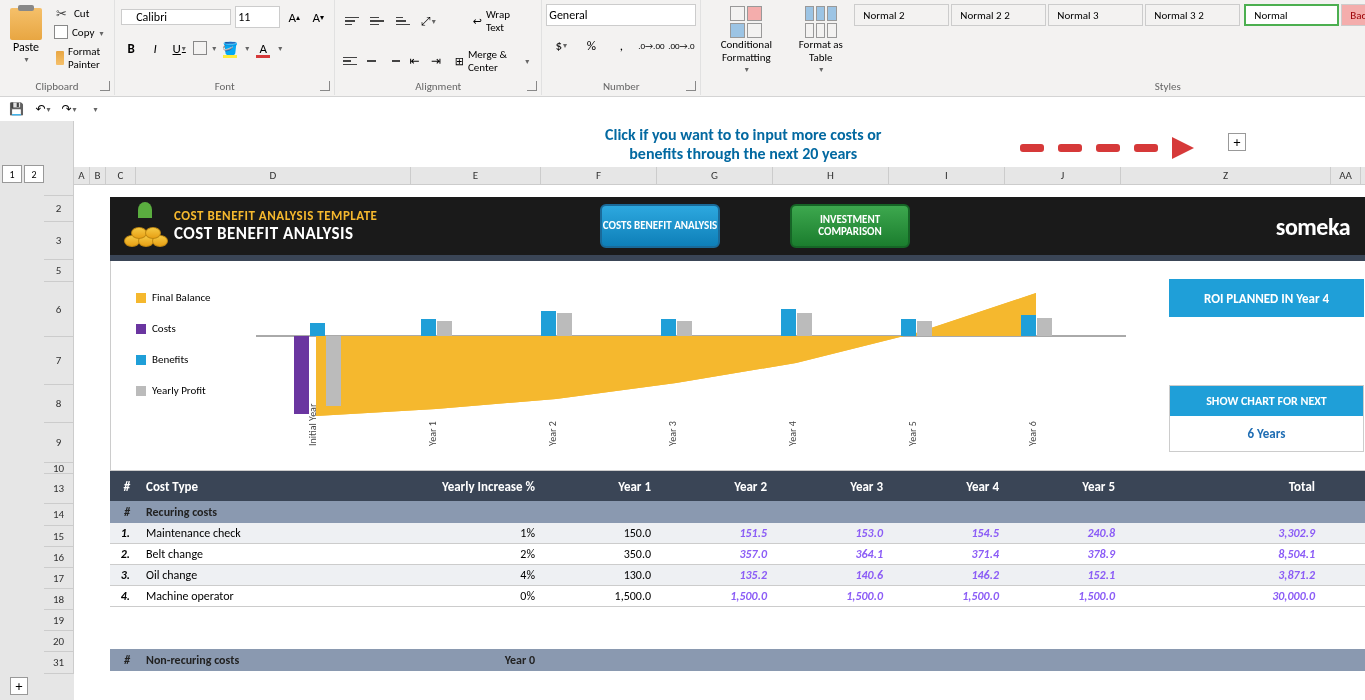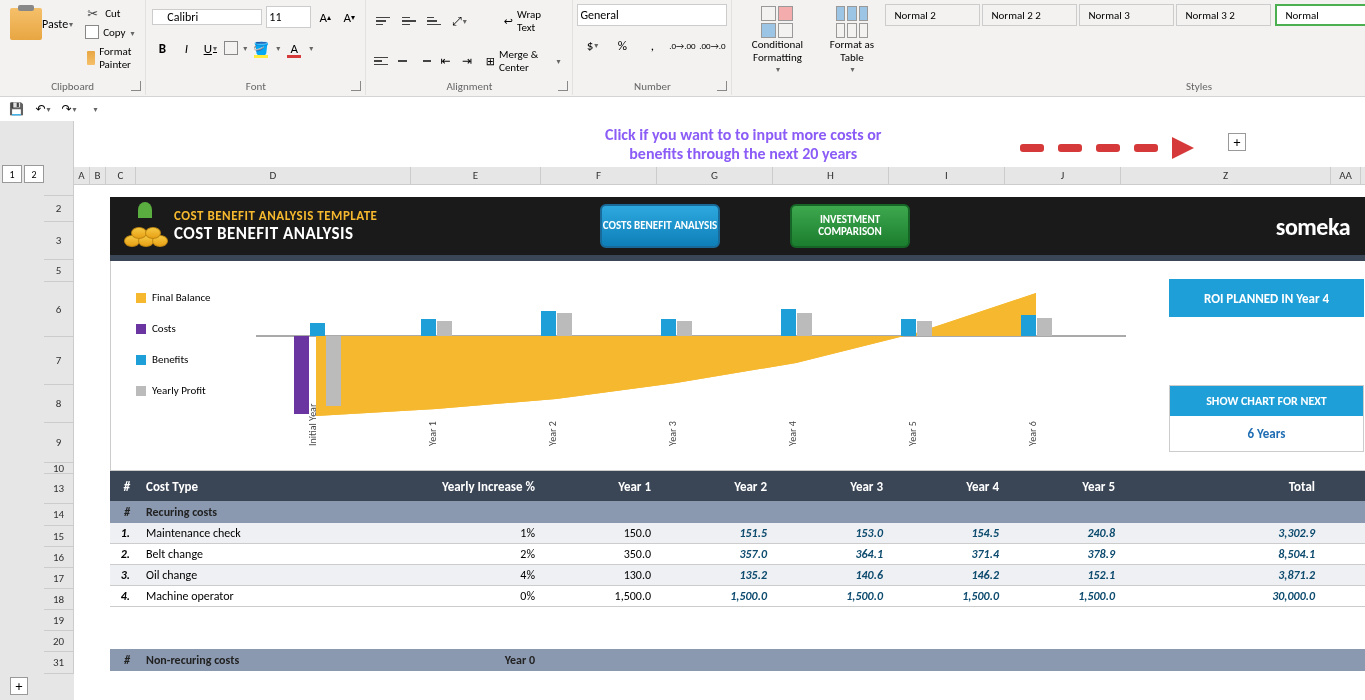--- a/index.html
+++ b/index.html
@@ -7,21 +7,21 @@
 
 
 .ribbon{height:97px;background:#f3f2f1;border-bottom:1px solid #d4d4d4;display:flex;}
 .ribbon-group{border-right:1px solid #e1e1e1;display:flex;flex-direction:column;position:relative;height:95px;}
 .ribbon-group-label{position:absolute;bottom:2px;left:0;right:0;text-align:center;font-size:11px;color:#666;}
 .ribbon-group-corner{position:absolute;bottom:4px;right:4px;width:10px;height:10px;border:1px solid #888;border-top:none;border-left:none;}
 .ribbon-content{flex:1;display:flex;align-items:flex-start;padding:4px;}
 
 
 .clipboard-group{width:155px;}
-.paste-block{display:flex;flex-direction:row;align-items:center;padding:4px 6px;cursor:pointer;}
+.paste-block{display:flex;flex-direction:column;align-items:center;padding:4px 6px;cursor:pointer;}
 .paste-icon{width:32px;height:32px;background:linear-gradient(#f5c06a,#e8a642);border-radius:2px;position:relative;}
 .paste-icon:before{content:"";position:absolute;top:-3px;left:8px;width:16px;height:6px;background:#888;border-radius:2px;}
 .clip-side{display:flex;flex-direction:column;gap:2px;font-size:11px;padding-left:4px;}
 .clip-item{display:flex;align-items:center;gap:4px;padding:2px 4px;cursor:pointer;}
 .clip-icon{width:14px;height:14px;display:inline-block;}
 .scissors{color:#444;font-size:13px;}
 .copy-icon{width:12px;height:12px;border:1px solid #888;background:#fff;position:relative;}
 .copy-icon:after{content:"";position:absolute;top:-3px;left:-3px;width:12px;height:12px;border:1px solid #888;background:#fff;}
 .brush-icon{width:14px;height:14px;background:linear-gradient(#e8a642,#f5c06a);border-radius:1px;}
 
@@ -62,21 +62,21 @@
 .s-bad{background:#f4adac;color:#9c0006;}
 .s-good{background:#c6efce;color:#006100;}
 .s-neutral{background:#ffeb9c;color:#9c5700;}
 .style-col{display:flex;flex-direction:row;gap:4px;}
 
 
 .qat{height:24px;background:#fff;display:flex;align-items:center;padding:0 8px;gap:8px;}
 .qat-btn{width:18px;height:18px;display:flex;align-items:center;justify-content:center;cursor:pointer;}
 
 
-.annotation{position:absolute;top:125px;left:605px;color:#8b5cf6;font-weight:bold;font-size:16px;z-index:10;text-align:center;line-height:1.2;}
+.annotation{position:absolute;top:125px;left:605px;color:#0369a1;font-weight:bold;font-size:16px;z-index:10;text-align:center;line-height:1.2;}
 .arrow-dashes{position:absolute;top:137px;left:1020px;display:flex;gap:14px;align-items:center;z-index:10;}
 .dash{width:24px;height:8px;background:#d63939;border-radius:3px;}
 .arrowhead{width:0;height:0;border-left:22px solid #d63939;border-top:11px solid transparent;border-bottom:11px solid transparent;}
 .expand-btn{position:absolute;top:133px;left:1228px;width:18px;height:18px;border:1px solid #999;background:#fff;display:flex;align-items:center;justify-content:center;font-size:14px;cursor:pointer;z-index:10;}
 
 
 .outline-area{position:absolute;top:121px;left:0;width:74px;bottom:0;background:#e6e6e6;border-right:1px solid #ccc;}
 .outline-btns{position:absolute;top:165px;left:0;display:flex;}
 .outline-b{width:20px;height:18px;border:1px solid #999;background:#fff;font-size:10px;display:flex;align-items:center;justify-content:center;margin-left:2px;}
 .row-outline-btns{position:absolute;top:135px;left:48px;display:flex;flex-direction:column;gap:4px;}
@@ -126,21 +126,21 @@
 .tbl-subhdr{height:22px;background:#8a99b0;color:#222;display:flex;align-items:center;font-size:12px;font-weight:bold;}
 .tbl-row{height:21px;display:flex;align-items:center;font-size:12px;border-bottom:1px solid #ccc;}
 .tbl-row:nth-child(odd){background:#eef0f3;}
 .tbl-row:nth-child(even){background:#fff;}
 .tc{padding:0 8px;}
 .tc-num{width:28px;text-align:right;font-style:italic;font-weight:bold;}
 .tc-type{width:275px;}
 .tc-inc{width:130px;text-align:right;}
 .tc-y{width:116px;text-align:right;}
 .tc-total{width:200px;text-align:right;font-weight:bold;}
-.italic-blue{color:#0c4a6e;font-style:italic;font-weight:bold;}
+.italic-blue{color:#8b5cf6;font-style:italic;font-weight:bold;}
 .gap-row{height:42px;background:#fff;}
 .expand-left{position:absolute;bottom:5px;left:10px;width:18px;height:18px;border:1px solid #999;background:#fff;display:flex;align-items:center;justify-content:center;font-size:14px;cursor:pointer;z-index:10;}
 </style>
 </head>
 <body>
 
 <div class="ribbon">
 
   <div class="ribbon-group clipboard-group">
     <div class="ribbon-content">

